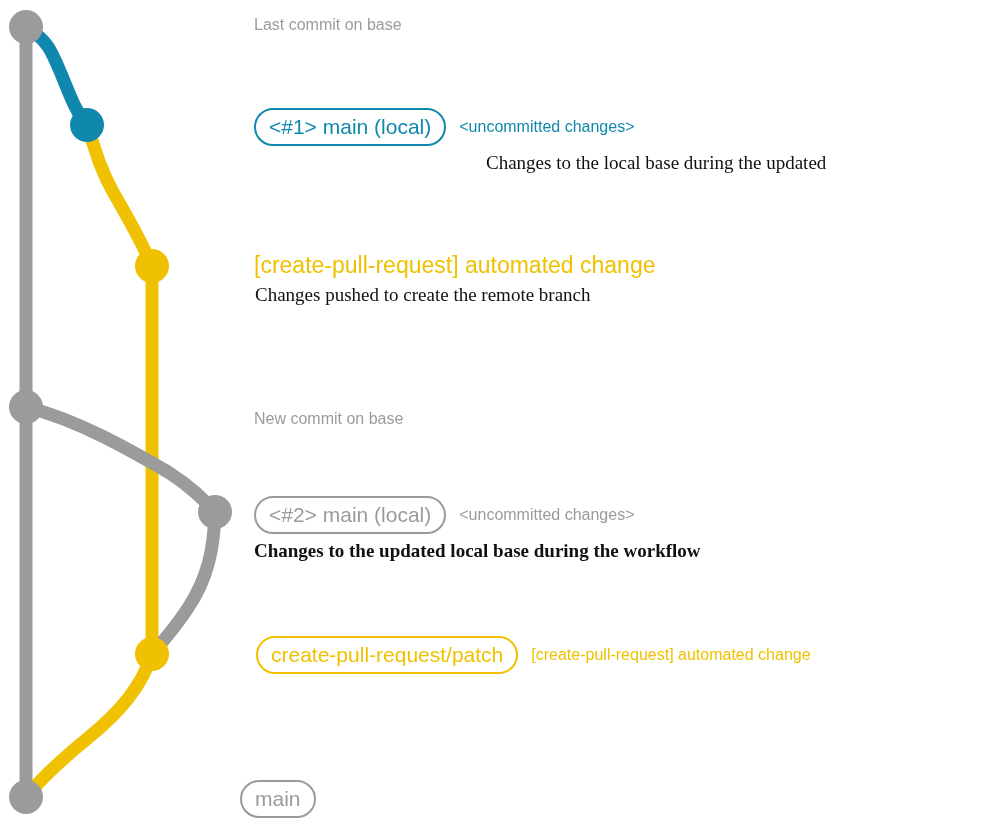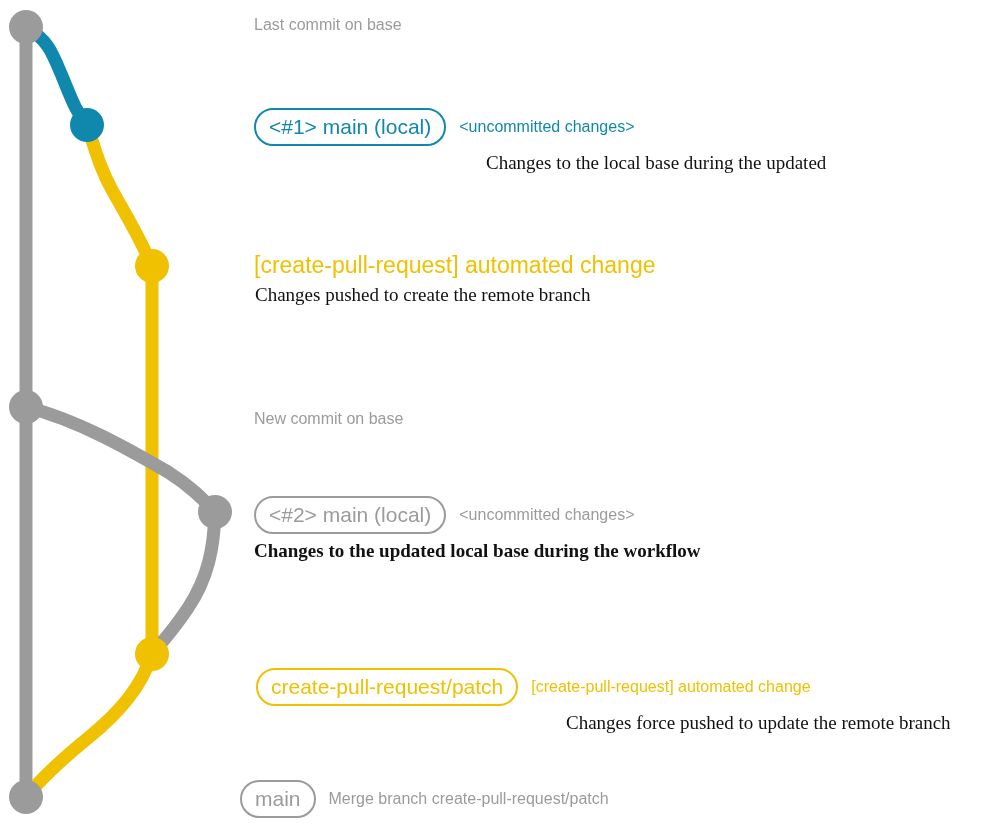--- a/index.html
+++ b/index.html
@@ -133,30 +133,28 @@
 <div class="row" style="left:254px; top:496px;align-items:center;">
   <div class="stack">
     <div class="rowline">
       <span class="pill gray">&lt;#2&gt; main (local)</span>
       <span class="subject gray">&lt;uncommitted changes&gt;</span>
     </div>
     <div class="desc" style="font-weight:bold;">Changes to the updated local base during the workflow</div>
   </div>
 </div>
 
-<div class="row" style="left:256px; top:636px;margin-top:32px;">
+<div class="row" style="left:256px; top:636px;">
   <div class="stack">
     <div class="rowline">
       <span class="pill yellow">create-pull-request/patch</span>
       <span class="subject yellow">[create-pull-request] automated change</span>
     </div>
-    <div class="desc" style="margin-left:310px;">Changes force pushed to update the remote branch</div>
   </div>
 </div>
 
 <div class="row" style="left:240px; top:780px;">
   <div class="stack">
     <div class="rowline">
       <span class="pill gray">main</span>
-      <span class="subject gray">Merge branch create-pull-request/patch</span>
     </div>
   </div>
 </div>
 
 </body></html>

